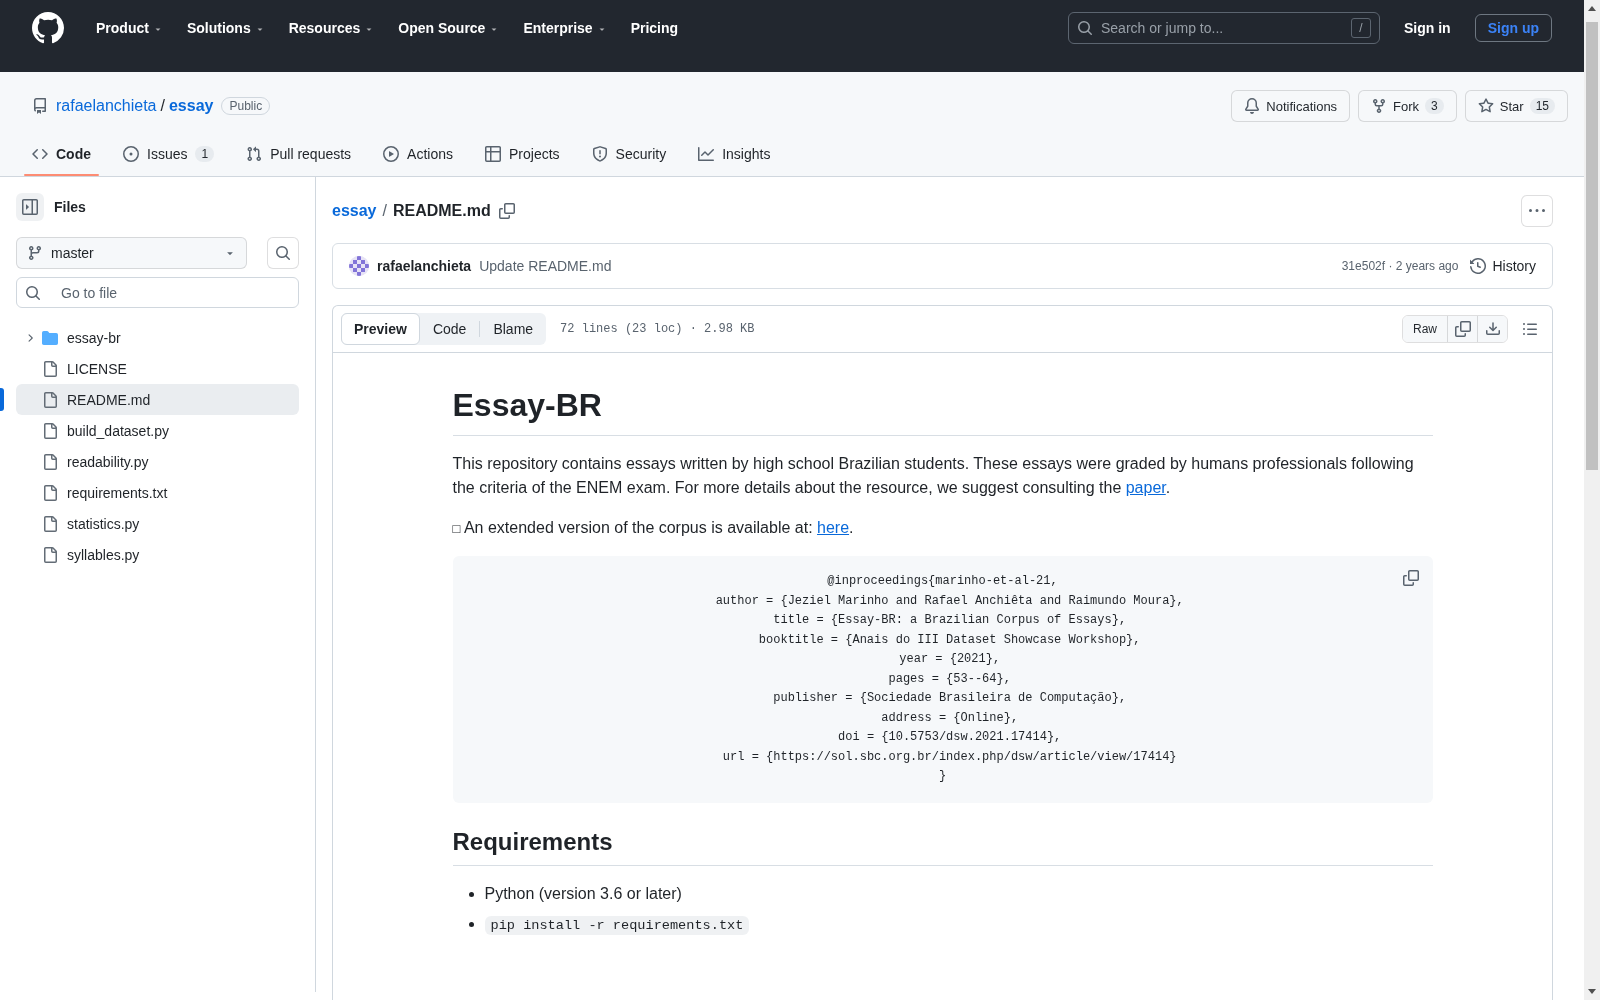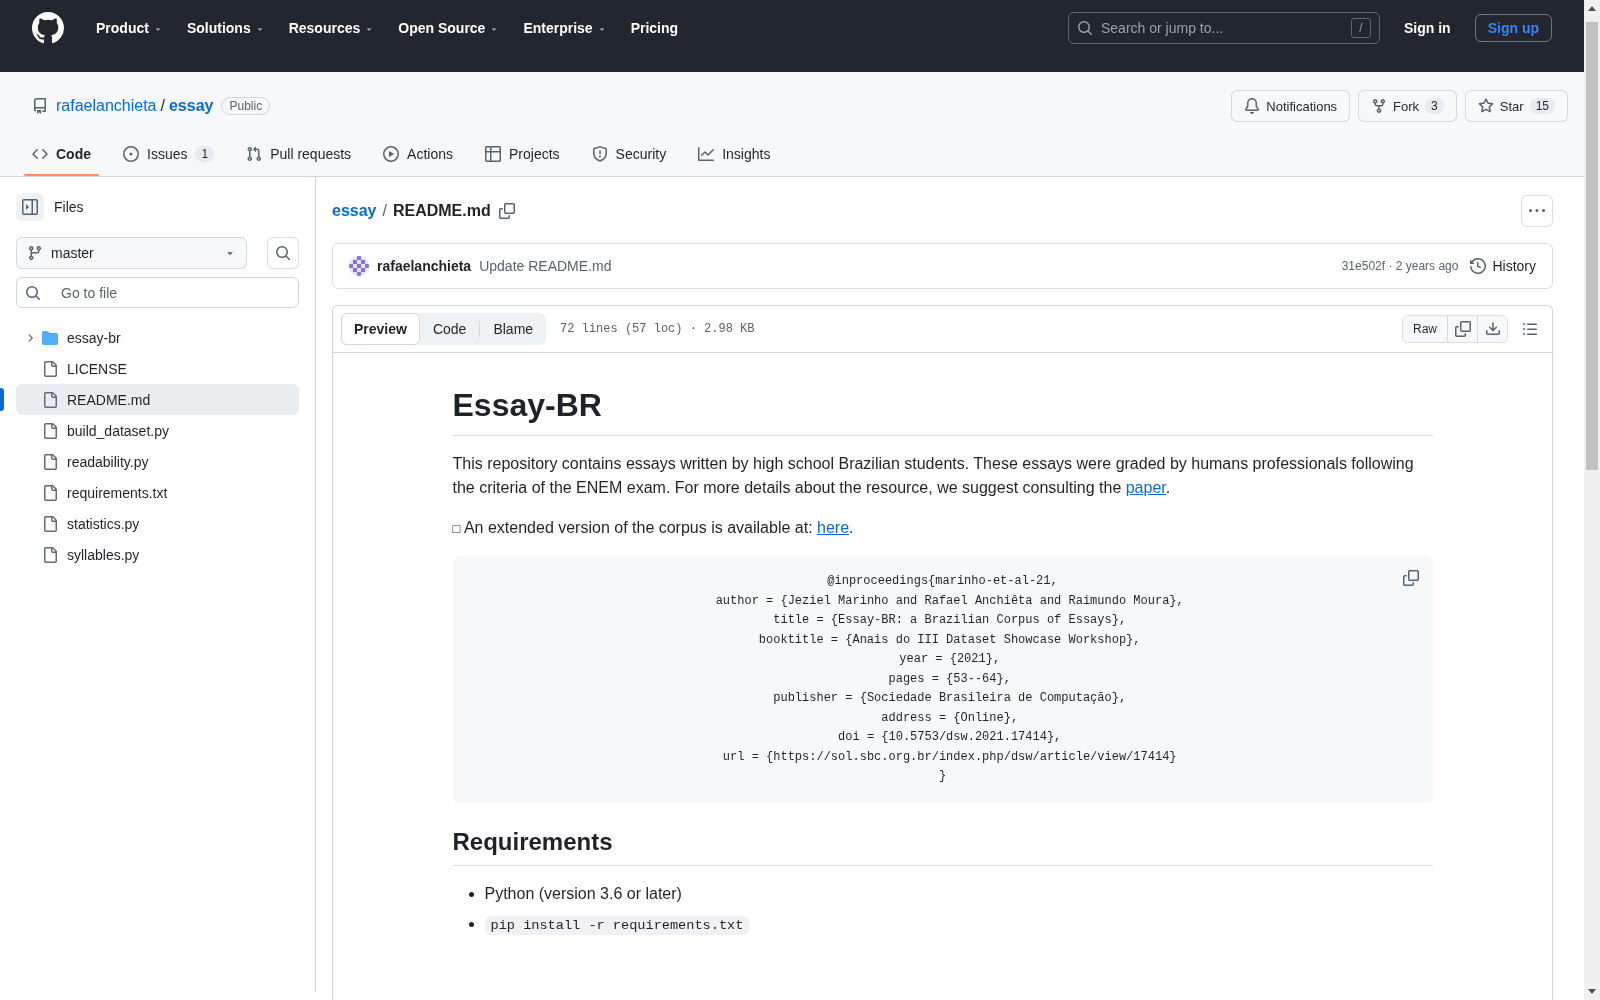--- a/index.html
+++ b/index.html
@@ -35,21 +35,21 @@
   .repo-tab { display:flex; align-items:center; gap:8px; padding:12px 16px 14px; font-size:14px; color:#1f2328; position:relative; cursor:pointer; }
   .repo-tab .ic { color:#59636e; display:flex; }
   .repo-tab.active { font-weight:600; }
   .repo-tab.active::after { content:''; position:absolute; left:8px; right:8px; bottom:0; height:2px; background:#fd8c73; border-radius:2px; }
 
   
   .main { display:flex; align-items:stretch; height:815px; }
   .sidebar { width:316px; flex:0 0 auto; border-right:1px solid #d0d7de; padding:16px; }
   .files-head { display:flex; align-items:center; }
   .panel-toggle { width:28px; height:28px; border:none; background:rgba(175,184,193,0.2); border-radius:6px; display:flex; align-items:center; justify-content:center; color:#59636e; cursor:pointer; }
-  .files-title { font-size:14px; font-weight:400; margin-left:10px; }
+  .files-title { font-size:14px; font-weight:700; margin-left:10px; }
   .branch-row { display:flex; gap:20px; margin-top:16px; }
   .branch-btn { flex:1; height:32px; display:flex; align-items:center; gap:8px; background:#f6f8fa; border:1px solid rgba(31,35,40,0.15); border-radius:6px; padding:0 10px; font-size:14px; cursor:pointer; }
   .branch-btn .ic, .branch-btn .caret { color:#59636e; display:flex; }
   .branch-btn .label { flex:1; text-align:left; color:#1f2328; }
   .side-search-btn { width:32px; height:32px; background:#ffffff; border:1px solid rgba(31,35,40,0.15); border-radius:6px; display:flex; align-items:center; justify-content:center; color:#59636e; cursor:pointer; }
   .goto-wrap { position:relative; margin-top:8px; }
   .goto-wrap .ic { position:absolute; left:9px; top:8px; color:#59636e; }
   .goto-input { width:100%; height:31px; border:1px solid #d0d7de; border-radius:6px; padding:0 8px 0 44px; font-size:14px; color:#1f2328; background:#fff; font-family:"Liberation Sans", sans-serif; }
   .goto-input::placeholder { color:#59636e; }
   .tree { margin-top:14px; position:relative; }
@@ -437,21 +437,21 @@
     </div>
 
     <div class="readme-panel">
       <div class="readme-toolbar">
         <div class="seg-control">
           <button class="seg selected">Preview</button>
           <button class="seg">Code</button>
           <span class="seg-divider"></span>
           <button class="seg">Blame</button>
         </div>
-        <span class="toolbar-meta">72 lines (57 loc) · 2.98 KB</span>
+        <span class="toolbar-meta">72 lines (23 loc) · 2.98 KB</span>
         <div class="toolbar-right">
           <div class="raw-group">
             <button class="raw-label">Raw</button>
             <button class="raw-icon-btn">
                 <svg width="16" height="16" viewBox="0 0 16 16" fill="currentColor">
                   <path d="M0 6.75C0 5.784.784 5 1.75 5h1.5a.75.75 0 0 1 0 1.5h-1.5a.25.25 0 0 0-.25.25v7.5c0 .138.112.25.25.25h7.5a.25.25 0 0 0 .25-.25v-1.5a.75.75 0 0 1 1.5 0v1.5A1.75 1.75 0 0 1 9.25 16h-7.5A1.75 1.75 0 0 1 0 14.25ZM5 1.75C5 .784 5.784 0 6.75 0h7.5C15.216 0 16 .784 16 1.75v7.5A1.75 1.75 0 0 1 14.25 11h-7.5A1.75 1.75 0 0 1 5 9.25Zm1.75-.25a.25.25 0 0 0-.25.25v7.5c0 .138.112.25.25.25h7.5a.25.25 0 0 0 .25-.25v-7.5a.25.25 0 0 0-.25-.25Z"></path>
                 </svg>
               </button>
             <button class="raw-icon-btn">
                 <svg width="16" height="16" viewBox="0 0 16 16" fill="currentColor">

